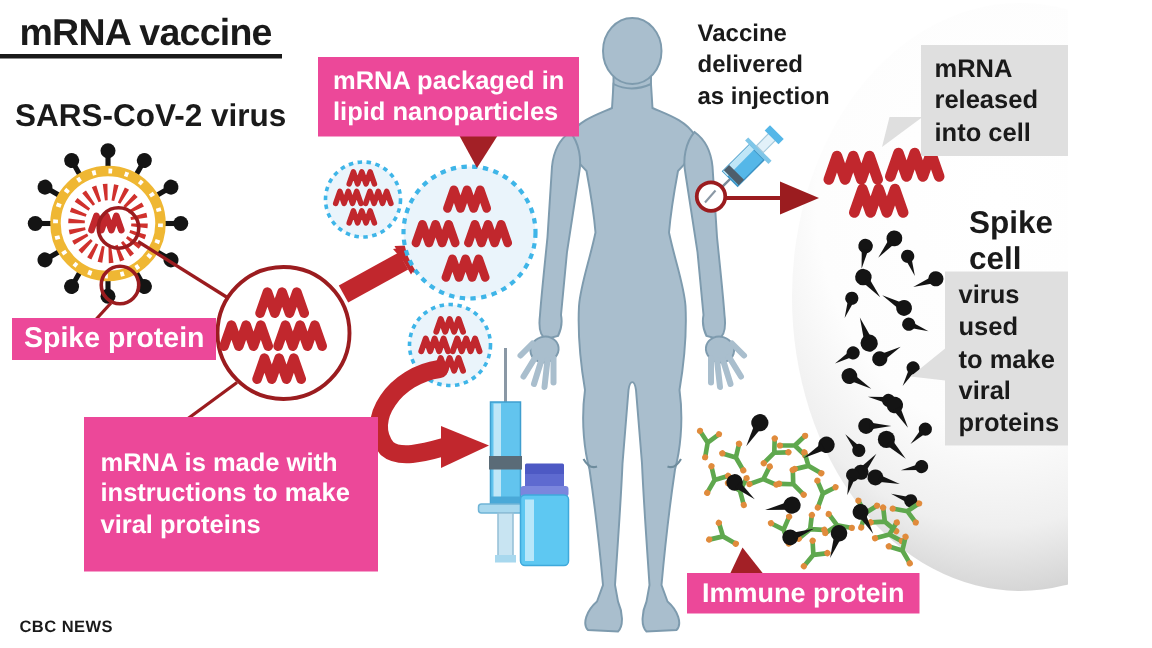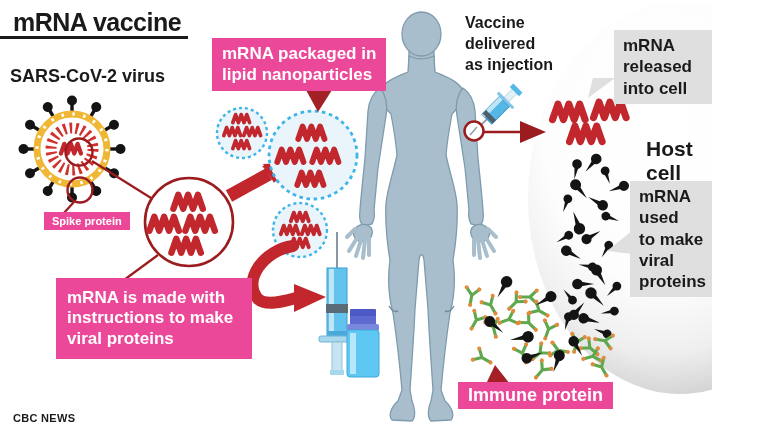--- a/index.html
+++ b/index.html
@@ -4,23 +4,23 @@
 <style>
   html,body{margin:0;padding:0;background:#fff;}
   #canvas{position:relative;width:712px;height:432px;overflow:hidden;background:#fff;
           font-family:Liberation Sans, sans-serif;}
   #art{position:absolute;left:0;top:0;}
   .lbl{position:absolute;font-weight:bold;white-space:pre-line;color:#1a1a1a;z-index:5;}
   .red{background:#ec4899;color:#fff;}
   .gray{background:#DFDFDF;color:#1a1a1a;}
   .title{left:13px;top:8px;font-size:25px;letter-spacing:-0.5px;}
   .rule{position:absolute;left:0;top:36px;width:188px;height:3px;background:#1a1a1a;z-index:5;}
-  .virus-lbl{left:10px;top:66px;font-size:18px;}
-  .spike-box{left:8px;top:212px;font-size:11px;padding:3px 8px;margin-left:36px;}
-  .made-box{left:56px;top:278px;font-size:17px;line-height:1.2;padding:10px 11px;width:174px;}
+  .virus-lbl{left:10px;top:66px;font-size:21px;}
+  .spike-box{left:8px;top:212px;font-size:19px;padding:3px 8px;}
+  .made-box{left:56px;top:278px;font-size:17px;line-height:1.2;padding:21px 11px;width:174px;}
   .pack-box{left:212px;top:38px;font-size:17px;line-height:1.25;padding:5px 10px;}
   .vacc-lbl{left:465px;top:13px;font-size:16px;line-height:1.3;}
   .rel-box{left:614px;top:30px;font-size:17px;line-height:1.25;padding:5px 9px;}
   .host-lbl{left:646px;top:137px;font-size:21px;}
   .used-box{left:630px;top:181px;font-size:17px;line-height:1.25;padding:5px 9px;}
   .imm-box{left:458px;top:382px;font-size:18px;padding:3px 10px;}
   .cbc{left:13px;top:412px;font-size:11px;letter-spacing:.3px;}
 </style>
 </head>
 <body>
@@ -284,20 +284,20 @@
 <div class="lbl red made-box">mRNA is made with
 instructions to make
 viral proteins</div>
 <div class="lbl red pack-box">mRNA packaged in
 lipid nanoparticles</div>
 <div class="lbl vacc-lbl">Vaccine
 delivered
 as injection</div>
 <div class="lbl gray rel-box">mRNA released
 into cell</div>
-<div class="lbl host-lbl">Host cell</div>
-<div class="lbl gray used-box">mRNA used
+<div class="lbl host-lbl">Spike cell</div>
+<div class="lbl gray used-box">virus used
 to make viral
 proteins</div>
 <div class="lbl red imm-box">Immune protein</div>
 <div class="lbl cbc">CBC NEWS</div>
 
 </div>
 
 </body></html>

